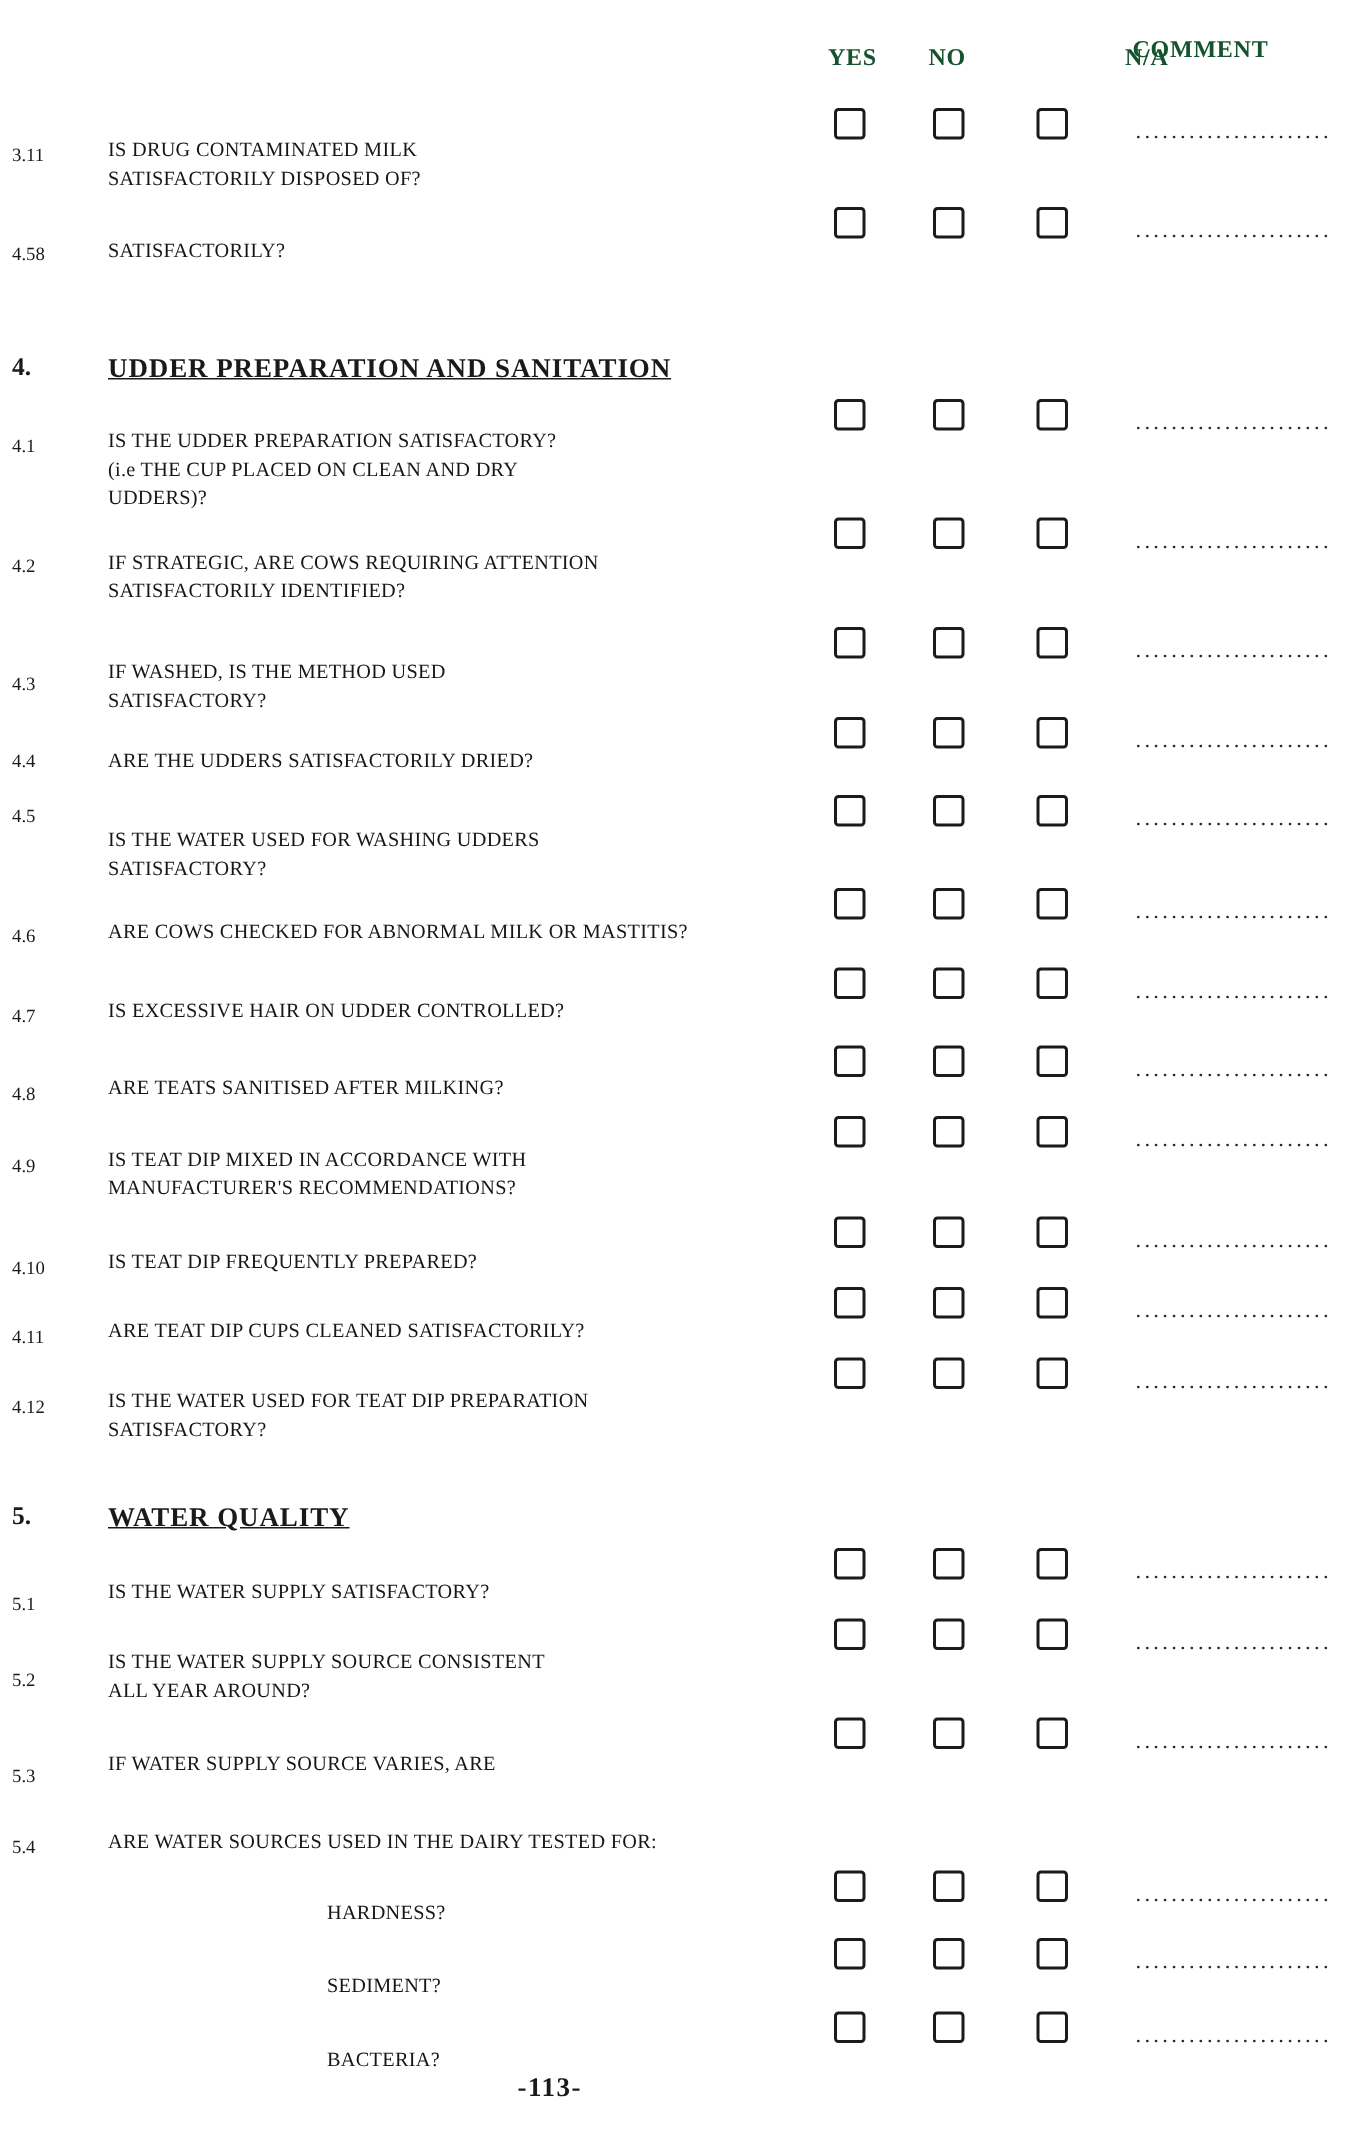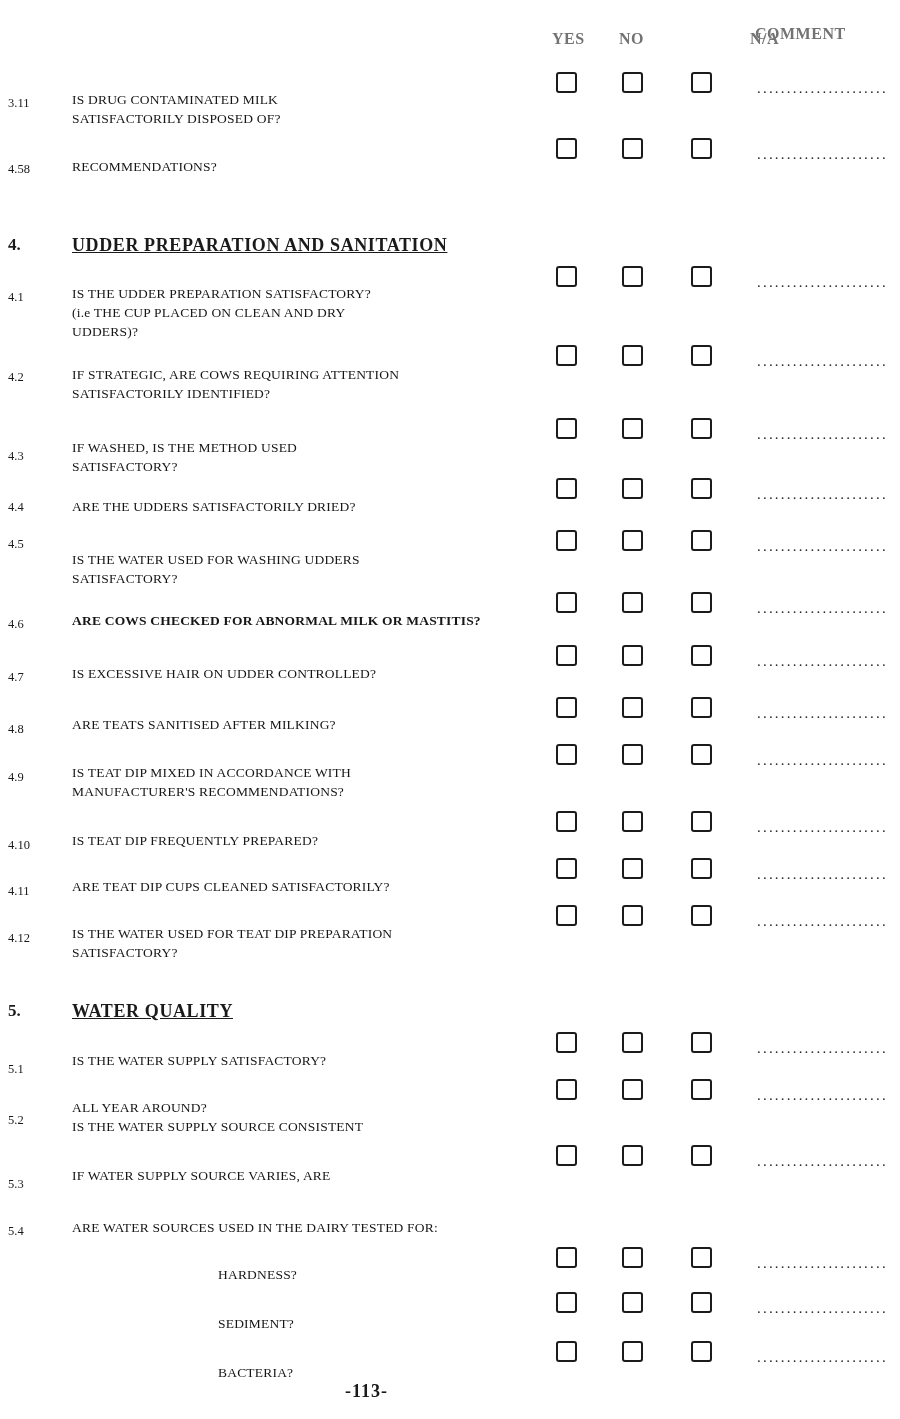--- a/index.html
+++ b/index.html
@@ -29,21 +29,21 @@
     left: 0;
     width: 900px;
     height: 40px;
   }
   .col-header .hdr {
     position: absolute;
     font-family: "Liberation Serif", serif;
     font-weight: bold;
     font-size: 16px;
     letter-spacing: 0.5px;
-    color: #737373;
+    color: #14532d;
   }
   .hdr-yes { left: 552px; top: 16px; }
   .hdr-no  { left: 619px; top: 16px; text-align: center; }
   .hdr-na  { left: 726px; top: 16px; margin-left: 24px; }
   .hdr-comment { left: 755px; top: 11px; font-size: 17px; letter-spacing: 1px;}
   .num {
     position: absolute;
     left: 8px;
     font-size: 12.5px;
     font-family: "Liberation Serif", serif;
@@ -148,21 +148,21 @@
         <span class="qline">SATISFACTORILY DISPOSED OF?</span>
       </div>
       <div class="cbgroup" style="top: 72px;">
         <div class="cb cb-yes"></div>
         <div class="cb cb-no"></div>
         <div class="cb cb-na"></div>
         <div class="dots">......................</div>
       </div>
       <div class="num" style="top: 162px;">4.58</div>
       <div class="qtext" style="top: 157px;">
-        <span class="qline">RECOMMENDATIONS?</span>
+        <span class="qline">SATISFACTORILY?</span>
       </div>
       <div class="cbgroup" style="top: 138px;">
         <div class="cb cb-yes"></div>
         <div class="cb cb-no"></div>
         <div class="cb cb-na"></div>
         <div class="dots">......................</div>
       </div>
       <div class="num" style="top: 290px;">4.1</div>
       <div class="qtext" style="top: 284px;">
         <span class="qline">IS THE UDDER PREPARATION SATISFACTORY?</span>
@@ -212,21 +212,21 @@
         <span class="qline">IS THE WATER USED FOR WASHING UDDERS</span>
         <span class="qline">SATISFACTORY?</span>
       </div>
       <div class="cbgroup" style="top: 530px;">
         <div class="cb cb-yes"></div>
         <div class="cb cb-no"></div>
         <div class="cb cb-na"></div>
         <div class="dots">......................</div>
       </div>
       <div class="num" style="top: 617px;">4.6</div>
-      <div class="qtext" style="top: 611px; font-weight: bold;">
+      <div class="qtext" style="top: 611px;">
         <span class="qline">ARE COWS CHECKED FOR ABNORMAL MILK OR MASTITIS?</span>
       </div>
       <div class="cbgroup" style="top: 592px;">
         <div class="cb cb-yes"></div>
         <div class="cb cb-no"></div>
         <div class="cb cb-na"></div>
         <div class="dots">......................</div>
       </div>
       <div class="num" style="top: 670px;">4.7</div>
       <div class="qtext" style="top: 664px;">
@@ -295,22 +295,22 @@
         <span class="qline">IS THE WATER SUPPLY SATISFACTORY?</span>
       </div>
       <div class="cbgroup" style="top: 1032px;">
         <div class="cb cb-yes"></div>
         <div class="cb cb-no"></div>
         <div class="cb cb-na"></div>
         <div class="dots">......................</div>
       </div>
       <div class="num" style="top: 1113px;">5.2</div>
       <div class="qtext" style="top: 1098px;">
+        <span class="qline">IS THE WATER SUPPLY SOURCE CONSISTENT</span>
         <span class="qline">ALL YEAR AROUND?</span>
-        <span class="qline">IS THE WATER SUPPLY SOURCE CONSISTENT</span>
       </div>
       <div class="cbgroup" style="top: 1079px;">
         <div class="cb cb-yes"></div>
         <div class="cb cb-no"></div>
         <div class="cb cb-na"></div>
         <div class="dots">......................</div>
       </div>
       <div class="num" style="top: 1177px;">5.3</div>
       <div class="qtext" style="top: 1166px;">
         <span class="qline">IF WATER SUPPLY SOURCE VARIES, ARE</span>

